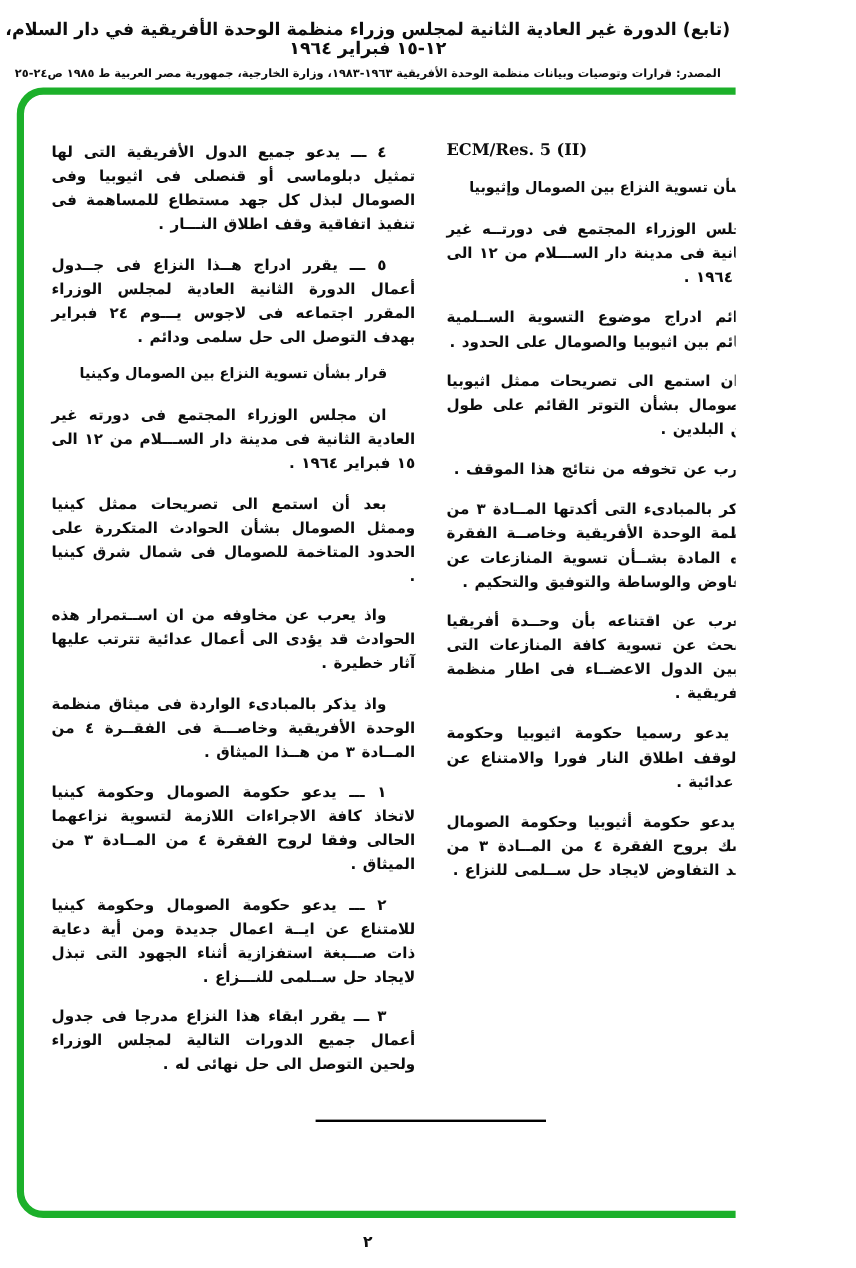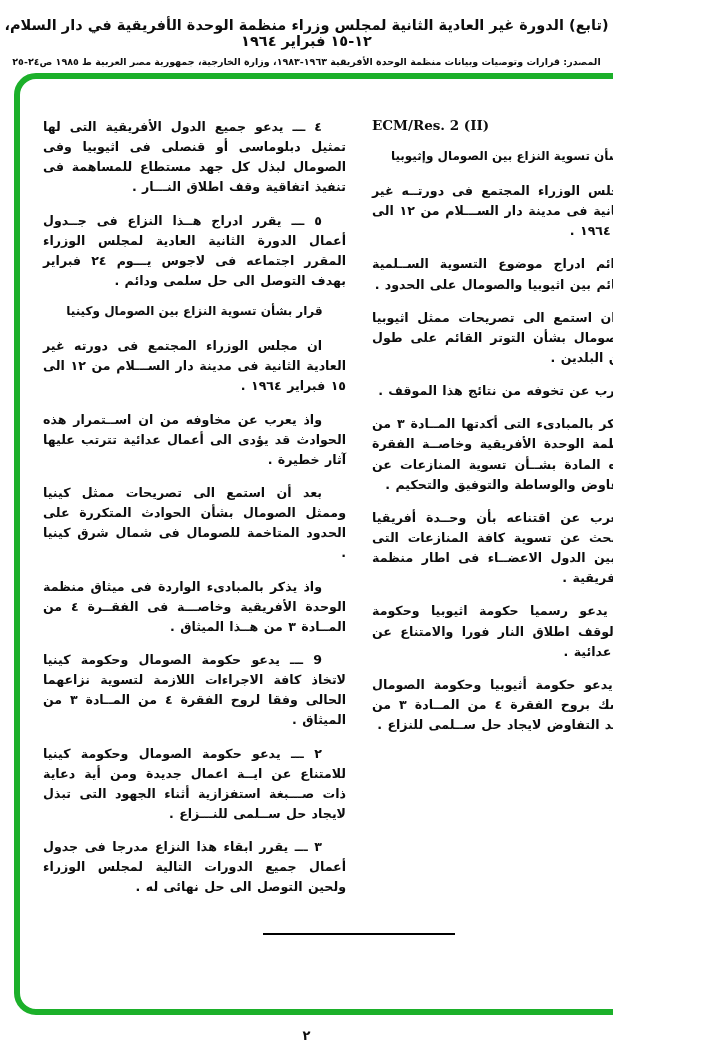--- a/index.html
+++ b/index.html
@@ -96,41 +96,41 @@
 
   <div class="hdr">
     <div class="hdr-line1">(تابع)  الدورة غير العادية الثانية لمجلس وزراء منظمة الوحدة الأفريقية في دار السلام، ١٢-١٥ فبراير ١٩٦٤</div>
     <div class="hdr-line2">المصدر: قرارات وتوصيات وبيانات منظمة الوحدة الأفريقية ١٩٦٣-١٩٨٣، وزارة الخارجية، جمهورية مصر العربية ط ١٩٨٥ ص٢٤-٢٥</div>
   </div>
 
   <div class="frame" style="border-color: rgb(28, 176, 42);">
     <div class="cols">
 
       <section class="col">
-        <div class="ref">ECM/Res. 2  (II)</div>
+        <div class="ref">ECM/Res. 5  (II)</div>
         <div class="res-title">قرار بشأن تسوية النزاع بين الصومال وإثيوبيا</div>
         <p>ان مجلس الوزراء المجتمع فى دورتــه غير العادية الثانية فى مدينة دار الســـلام من ١٢ الى ١٥ فبراير ١٩٦٤ .</p>
         <p>اذ ودائم ادراج موضوع التسوية الســلمية للنزاع القائم بين اثيوبيا والصومال على الحدود .</p>
         <p>وبعد ان استمع الى تصريحات ممثل اثيوبيا وممثل الصومال بشأن التوتر القائم على طول الحدود بين البلدين .</p>
         <p>واذ يعرب عن تخوفه من نتائج هذا الموقف .</p>
         <p>واذ يذكر بالمبادىء التى أكدتها المــادة ٣ من ميثاق منظمة الوحدة الأفريقية وخاصــة الفقرة ٤ من هذه المادة بشــأن تسوية المنازعات عن طريق التفاوض والوساطة والتوفيق والتحكيم .</p>
         <p>واذ يعرب عن اقتناعه بأن وحــدة أفريقيا تتطلب البحث عن تسوية كافة المنازعات التى قد تنشأ بين الدول الاعضــاء فى اطار منظمة الوحدة الأفريقية .</p>
         <p>١ ـــ يدعو رسميا حكومة اثيوبيا وحكومة الصومال لوقف اطلاق النار فورا والامتناع عن اى اعمال عدائية .</p>
         <p>٣ ـــ يدعو حكومة أثيوبيا وحكومة الصومال إلى التمسك بروح الفقرة ٤ من المــادة ٣ من الميثاق عند التفاوض لايجاد حل ســلمى للنزاع .</p>
       </section>
 
       <section class="col">
         <p>٤ ـــ يدعو جميع الدول الأفريقية التى لها تمثيل دبلوماسى أو قنصلى فى اثيوبيا وفى الصومال لبذل كل جهد مستطاع للمساهمة فى تنفيذ اتفاقية وقف اطلاق النـــار .</p>
         <p>٥ ـــ يقرر ادراج هــذا النزاع فى جــدول أعمال الدورة الثانية العادية لمجلس الوزراء المقرر اجتماعه فى لاجوس يـــوم ٢٤ فبراير بهدف التوصل الى حل سلمى ودائم .</p>
         <div class="res-title">قرار بشأن تسوية النزاع بين الصومال وكينيا</div>
         <p>ان مجلس الوزراء المجتمع فى دورته غير العادية الثانية فى مدينة دار الســـلام من ١٢ الى ١٥ فبراير ١٩٦٤ .</p>
+        <p>بعد أن استمع الى تصريحات ممثل كينيا وممثل الصومال بشأن الحوادث المتكررة على الحدود المتاخمة للصومال فى شمال شرق كينيا .</p>
         <p>واذ يعرب عن مخاوفه من ان اســتمرار هذه الحوادث قد يؤدى الى أعمال عدائية تترتب عليها آثار خطيرة .</p>
-        <p>بعد أن استمع الى تصريحات ممثل كينيا وممثل الصومال بشأن الحوادث المتكررة على الحدود المتاخمة للصومال فى شمال شرق كينيا .</p>
         <p>واذ يذكر بالمبادىء الواردة فى ميثاق منظمة الوحدة الأفريقية وخاصـــة فى الفقــرة ٤ من المــادة ٣ من هــذا الميثاق .</p>
-        <p>9 ـــ يدعو حكومة الصومال وحكومة كينيا لاتخاذ كافة الاجراءات اللازمة لتسوية نزاعهما الحالى وفقا لروح الفقرة ٤ من المــادة ٣ من الميثاق .</p>
+        <p>١ ـــ يدعو حكومة الصومال وحكومة كينيا لاتخاذ كافة الاجراءات اللازمة لتسوية نزاعهما الحالى وفقا لروح الفقرة ٤ من المــادة ٣ من الميثاق .</p>
         <p>٢ ـــ يدعو حكومة الصومال وحكومة كينيا للامتناع عن ايــة اعمال جديدة ومن أية دعاية ذات صـــبغة استفزازية أثناء الجهود التى تبذل لايجاد حل ســلمى للنـــزاع .</p>
         <p>٣ ـــ يقرر ابقاء هذا النزاع مدرجا فى جدول أعمال جميع الدورات التالية لمجلس الوزراء ولحين التوصل الى حل نهائى له .</p>
       </section>
 
     </div>
 
     <div class="rule"></div>
   </div>
 
   <div class="footer">

